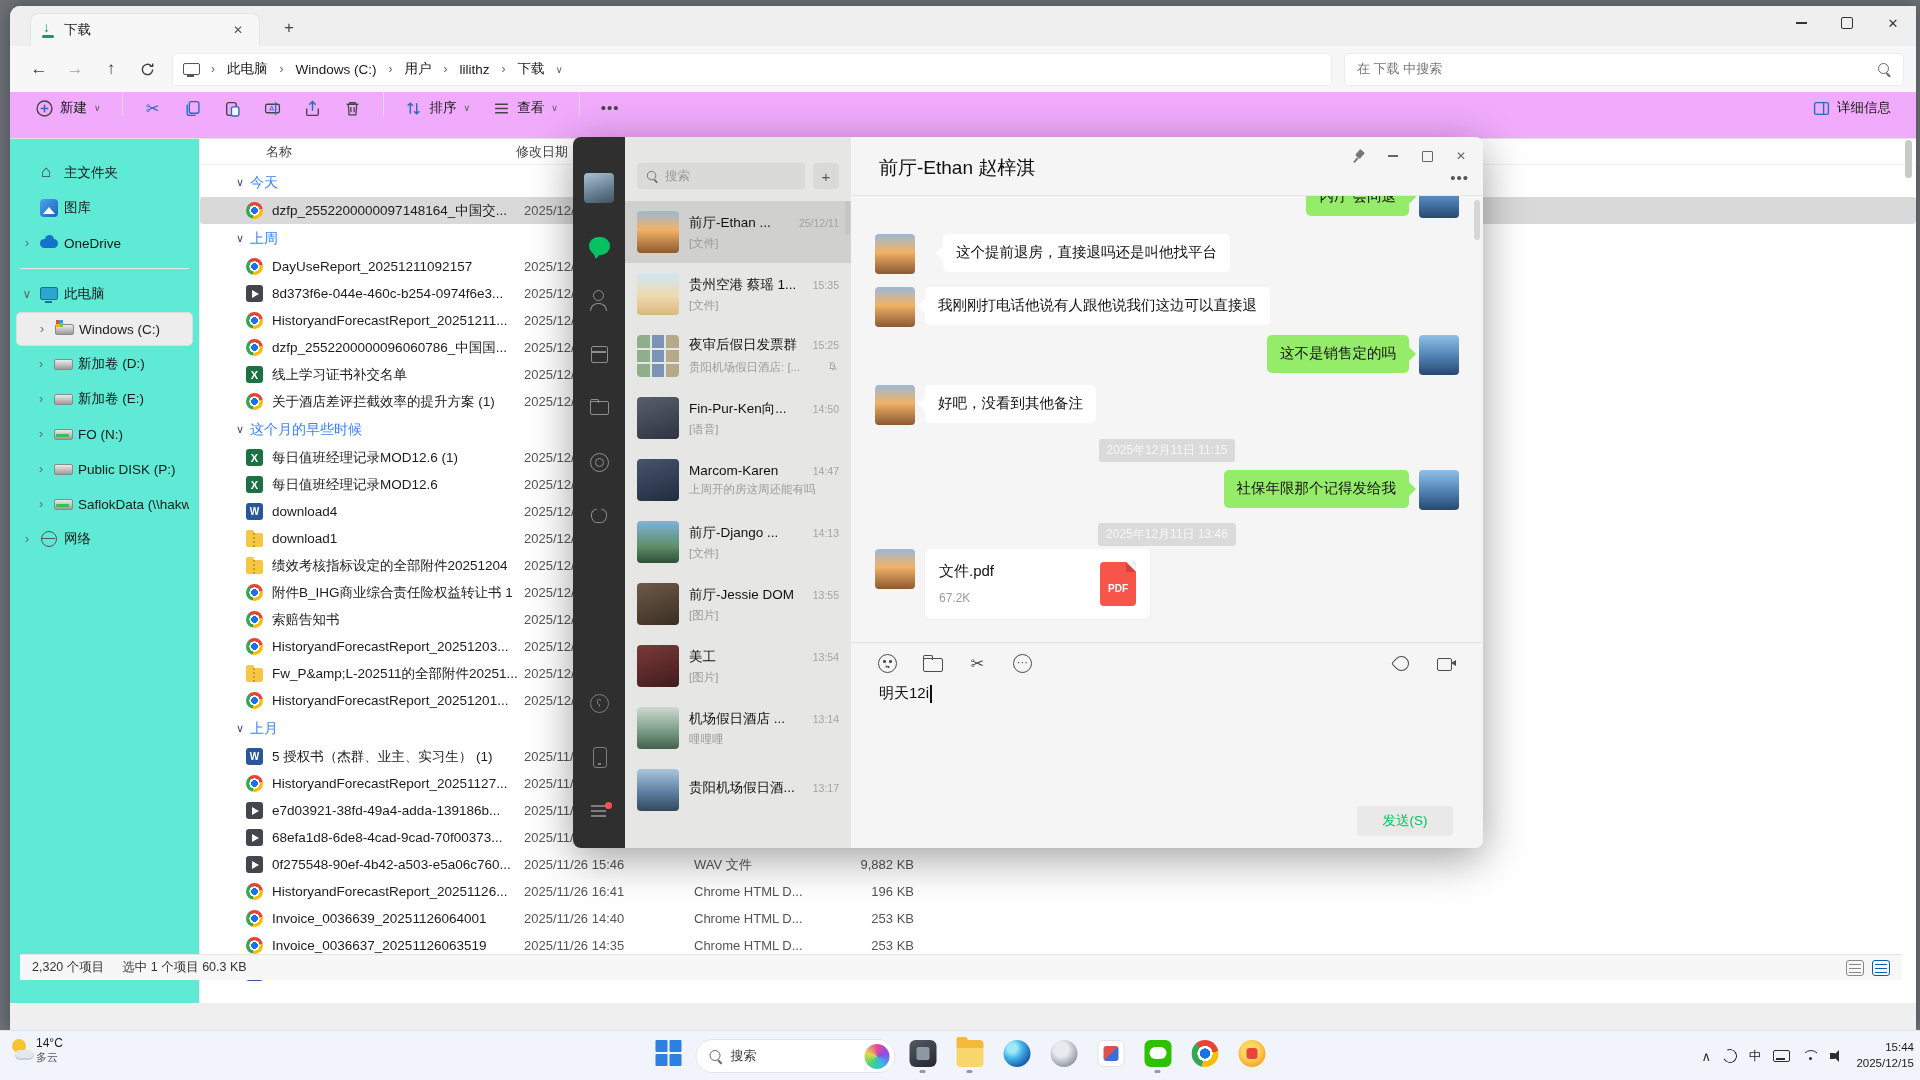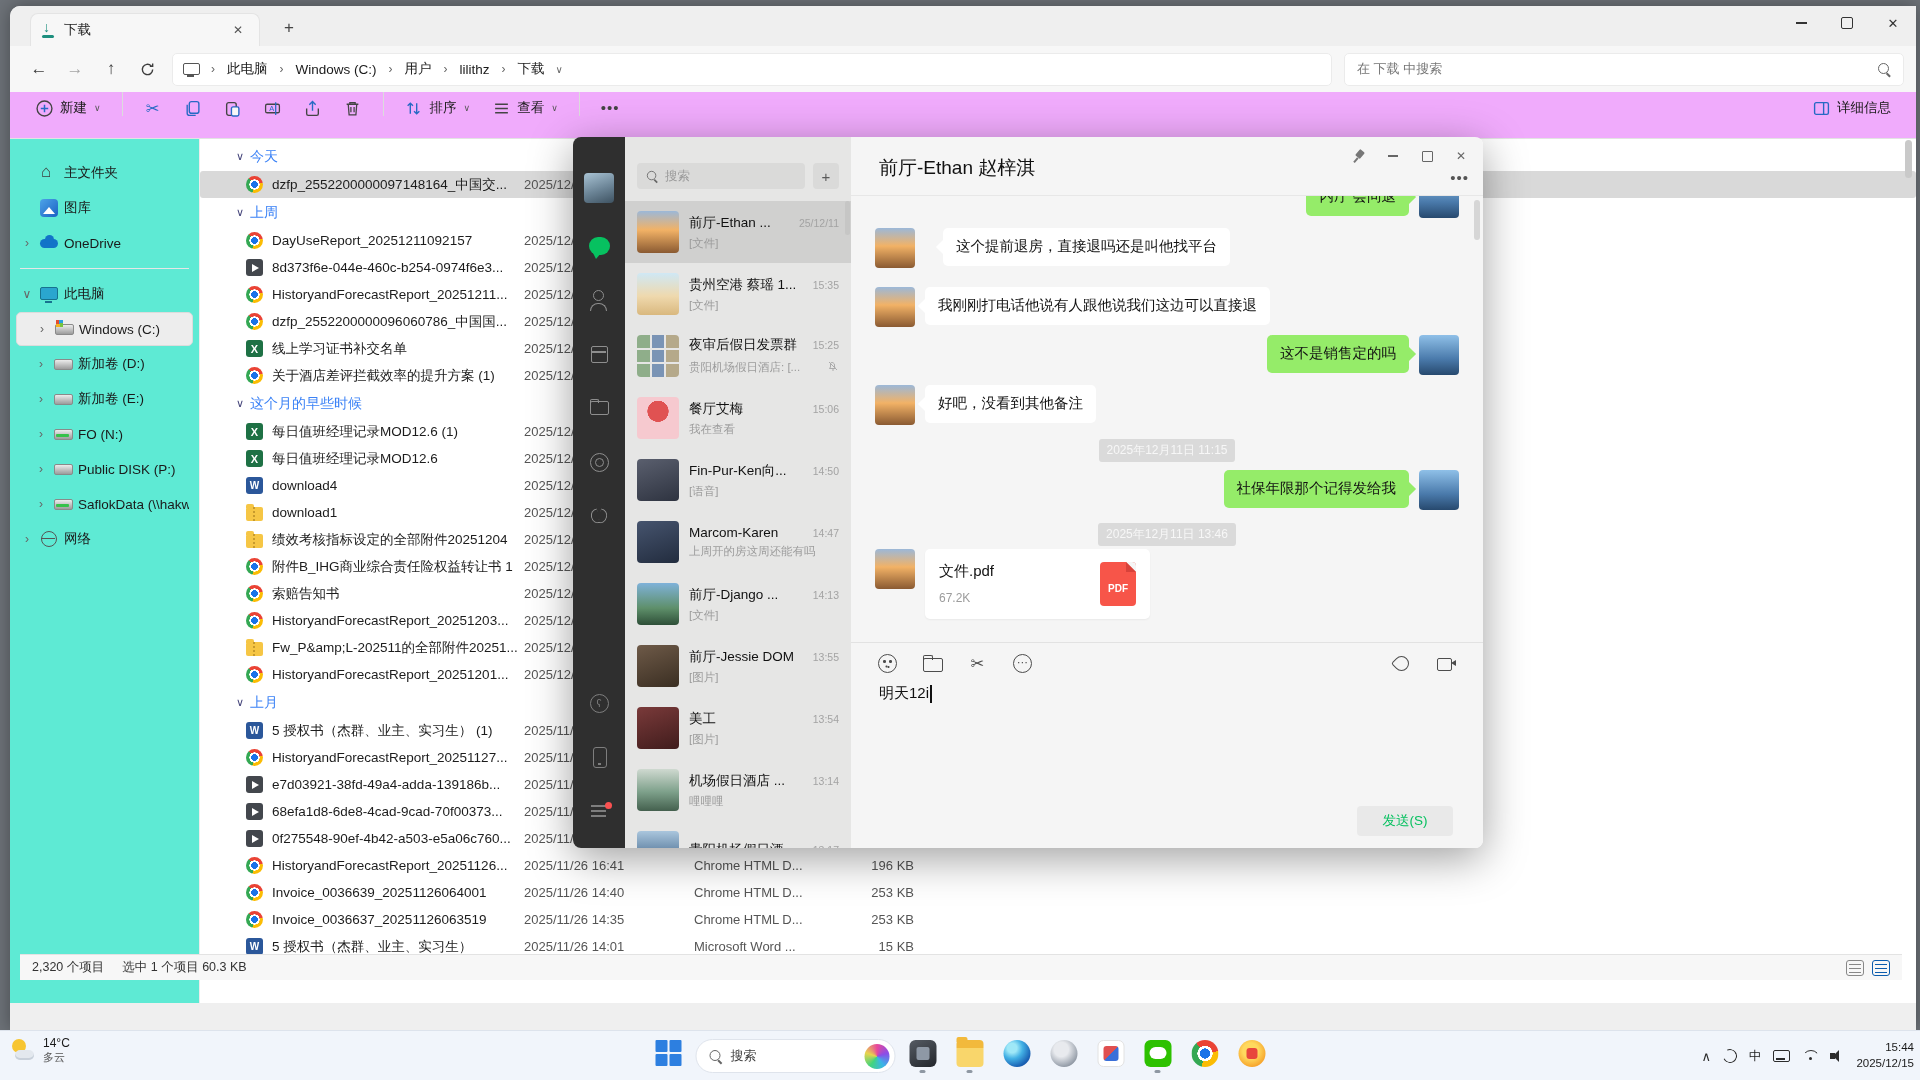--- a/index.html
+++ b/index.html
@@ -196,21 +196,21 @@
 .intools .grow2{flex:1;}
 .ii-call::before{content:"";position:absolute;left:3px;top:3px;width:13px;height:13px;border:1.8px solid #4c4c4c;border-radius:3px 9px 9px 9px;transform:rotate(-45deg);}
 .ii-video::before{content:"";position:absolute;left:1px;top:5px;width:13px;height:11px;border:1.6px solid #4c4c4c;border-radius:2px;}
 .ii-video::after{content:"";position:absolute;right:1px;top:7px;border-top:3.5px solid transparent;border-bottom:3.5px solid transparent;border-right:5px solid #4c4c4c;}
 .intext{padding:10px 28px;font-size:15px;color:#111;display:flex;align-items:flex-end;}
 .caret{width:1.5px;height:18px;background:#111;margin-left:1px;}
 .sendbtn{position:absolute;right:30px;bottom:12px;width:96px;height:30px;background:#e9e9e9;border-radius:4px;display:flex;align-items:center;justify-content:center;font-size:13.5px;color:#07c160;}
 
 
 .taskbar{position:absolute;left:0;right:0;bottom:0;height:50px;background:#f1f5fb;border-top:1px solid #dde3ec;z-index:60;}
-.weather{position:absolute;left:10px;top:5px;display:flex;align-items:center;gap:7px;}
+.weather{position:absolute;left:10px;top:5px;display:flex;align-items:center;}
 .wic{width:26px;height:26px;position:relative;}
 .wic::before{content:"";position:absolute;left:2px;top:2px;width:14px;height:14px;background:#f7c531;border-radius:50%;}
 .wic::after{content:"";position:absolute;left:5px;bottom:3px;width:19px;height:10px;background:#e3e8ee;border-radius:8px;box-shadow:inset 0 -2px 0 #c8d0da;}
 .wtxt{font-size:12px;color:#1a1a1a;line-height:1.25;}
 .wtxt .cond{font-size:11px;color:#555;}
 .centericons{position:absolute;left:50%;top:0;height:50px;transform:translateX(-50%);display:flex;align-items:center;gap:7px;}
 .slot{width:40px;height:44px;display:flex;flex-direction:column;align-items:center;justify-content:center;gap:3px;border-radius:5px;}
 .slot .bar{width:6px;height:3px;border-radius:2px;background:transparent;}
 .slot.running .bar{background:#8f98a3;}
 .appic{width:27px;height:27px;border-radius:6px;position:relative;}
@@ -439,20 +439,24 @@
             <span class="sic sic-drive-green"></span>
             <span class="sblabel">SaflokData (\\hakwe</span>
           </div>
           <div class="sbrow">
             <span class="sbchev">›</span>
             <span class="sic sic-network"></span>
             <span class="sblabel">网络</span>
           </div>
         </div>
       <div class="filearea">
+        <div class="colhead">
+          <span class="ch-name">名称</span>
+          <span class="ch-date">修改日期</span>
+        </div>
         <div class="filelist" id="filelist">
             <div class="grow">
               <span class="gchev">∨</span>
               <span class="glabel">今天</span>
             </div>
             <div class="frow sel">
               <span class="fic fic-chrome"></span>
               <span class="fname">dzfp_2552200000097148164_中国交...</span>
               <span class="fdate">2025/12/15 15:41</span>
               <span class="ftype"></span>
@@ -722,32 +726,20 @@
               <div class="crow2">
                 <span class="cprev">贵阳机场假日酒店: [...</span>
                 <span><svg width="12" height="12" viewBox="0 0 24 24">
                     <path d="M5 17h12l-2-3v-4a5 5 0 0 0-7.5-4.3M7 8v6l-2 3M10 20h4" fill="none" stroke="#ababab" stroke-width="2"></path>
                     <line x1="4" y1="4" x2="20" y2="20" stroke="#ababab" stroke-width="2"></line>
                   </svg></span>
               </div>
             </div>
           </div>
           <div class="citem">
-            <div class="cav av-redgirl"></div>
-            <div class="cmain">
-              <div class="crow1">
-                <span class="cname">餐厅艾梅</span>
-                <span class="ctime">15:06</span>
-              </div>
-              <div class="crow2">
-                <span class="cprev">我在查看</span>
-              </div>
-            </div>
-          </div>
-          <div class="citem">
             <div class="cav av-voice"></div>
             <div class="cmain">
               <div class="crow1">
                 <span class="cname">Fin-Pur-Ken向...</span>
                 <span class="ctime">14:50</span>
               </div>
               <div class="crow2">
                 <span class="cprev">[语音]</span>
               </div>
             </div>
@@ -839,21 +831,21 @@
           <span class="ccbtn">✕</span>
         </div>
         <span class="convmore">•••</span>
       </div>
       <div class="msgs" id="msgs">
         <div class="convscroll"></div>
       <div class="mrow right" style="top: -18px;">
             <div class="mav av-me"></div>
             <div class="bub green">内厅 会问退</div>
           </div>
-          <div class="mrow left" style="top: 32px; gap: 28px;">
+          <div class="mrow left" style="top: 38px; gap: 28px;">
             <div class="mav av-sunset"></div>
             <div class="bub left">这个提前退房，直接退吗还是叫他找平台</div>
           </div>
           <div class="mrow left" style="top: 91px;">
             <div class="mav av-sunset"></div>
             <div class="bub left">我刚刚打电话他说有人跟他说我们这边可以直接退</div>
           </div>
           <div class="mrow right" style="top: 139px;">
             <div class="mav av-me"></div>
             <div class="bub green">这不是销售定的吗</div>

